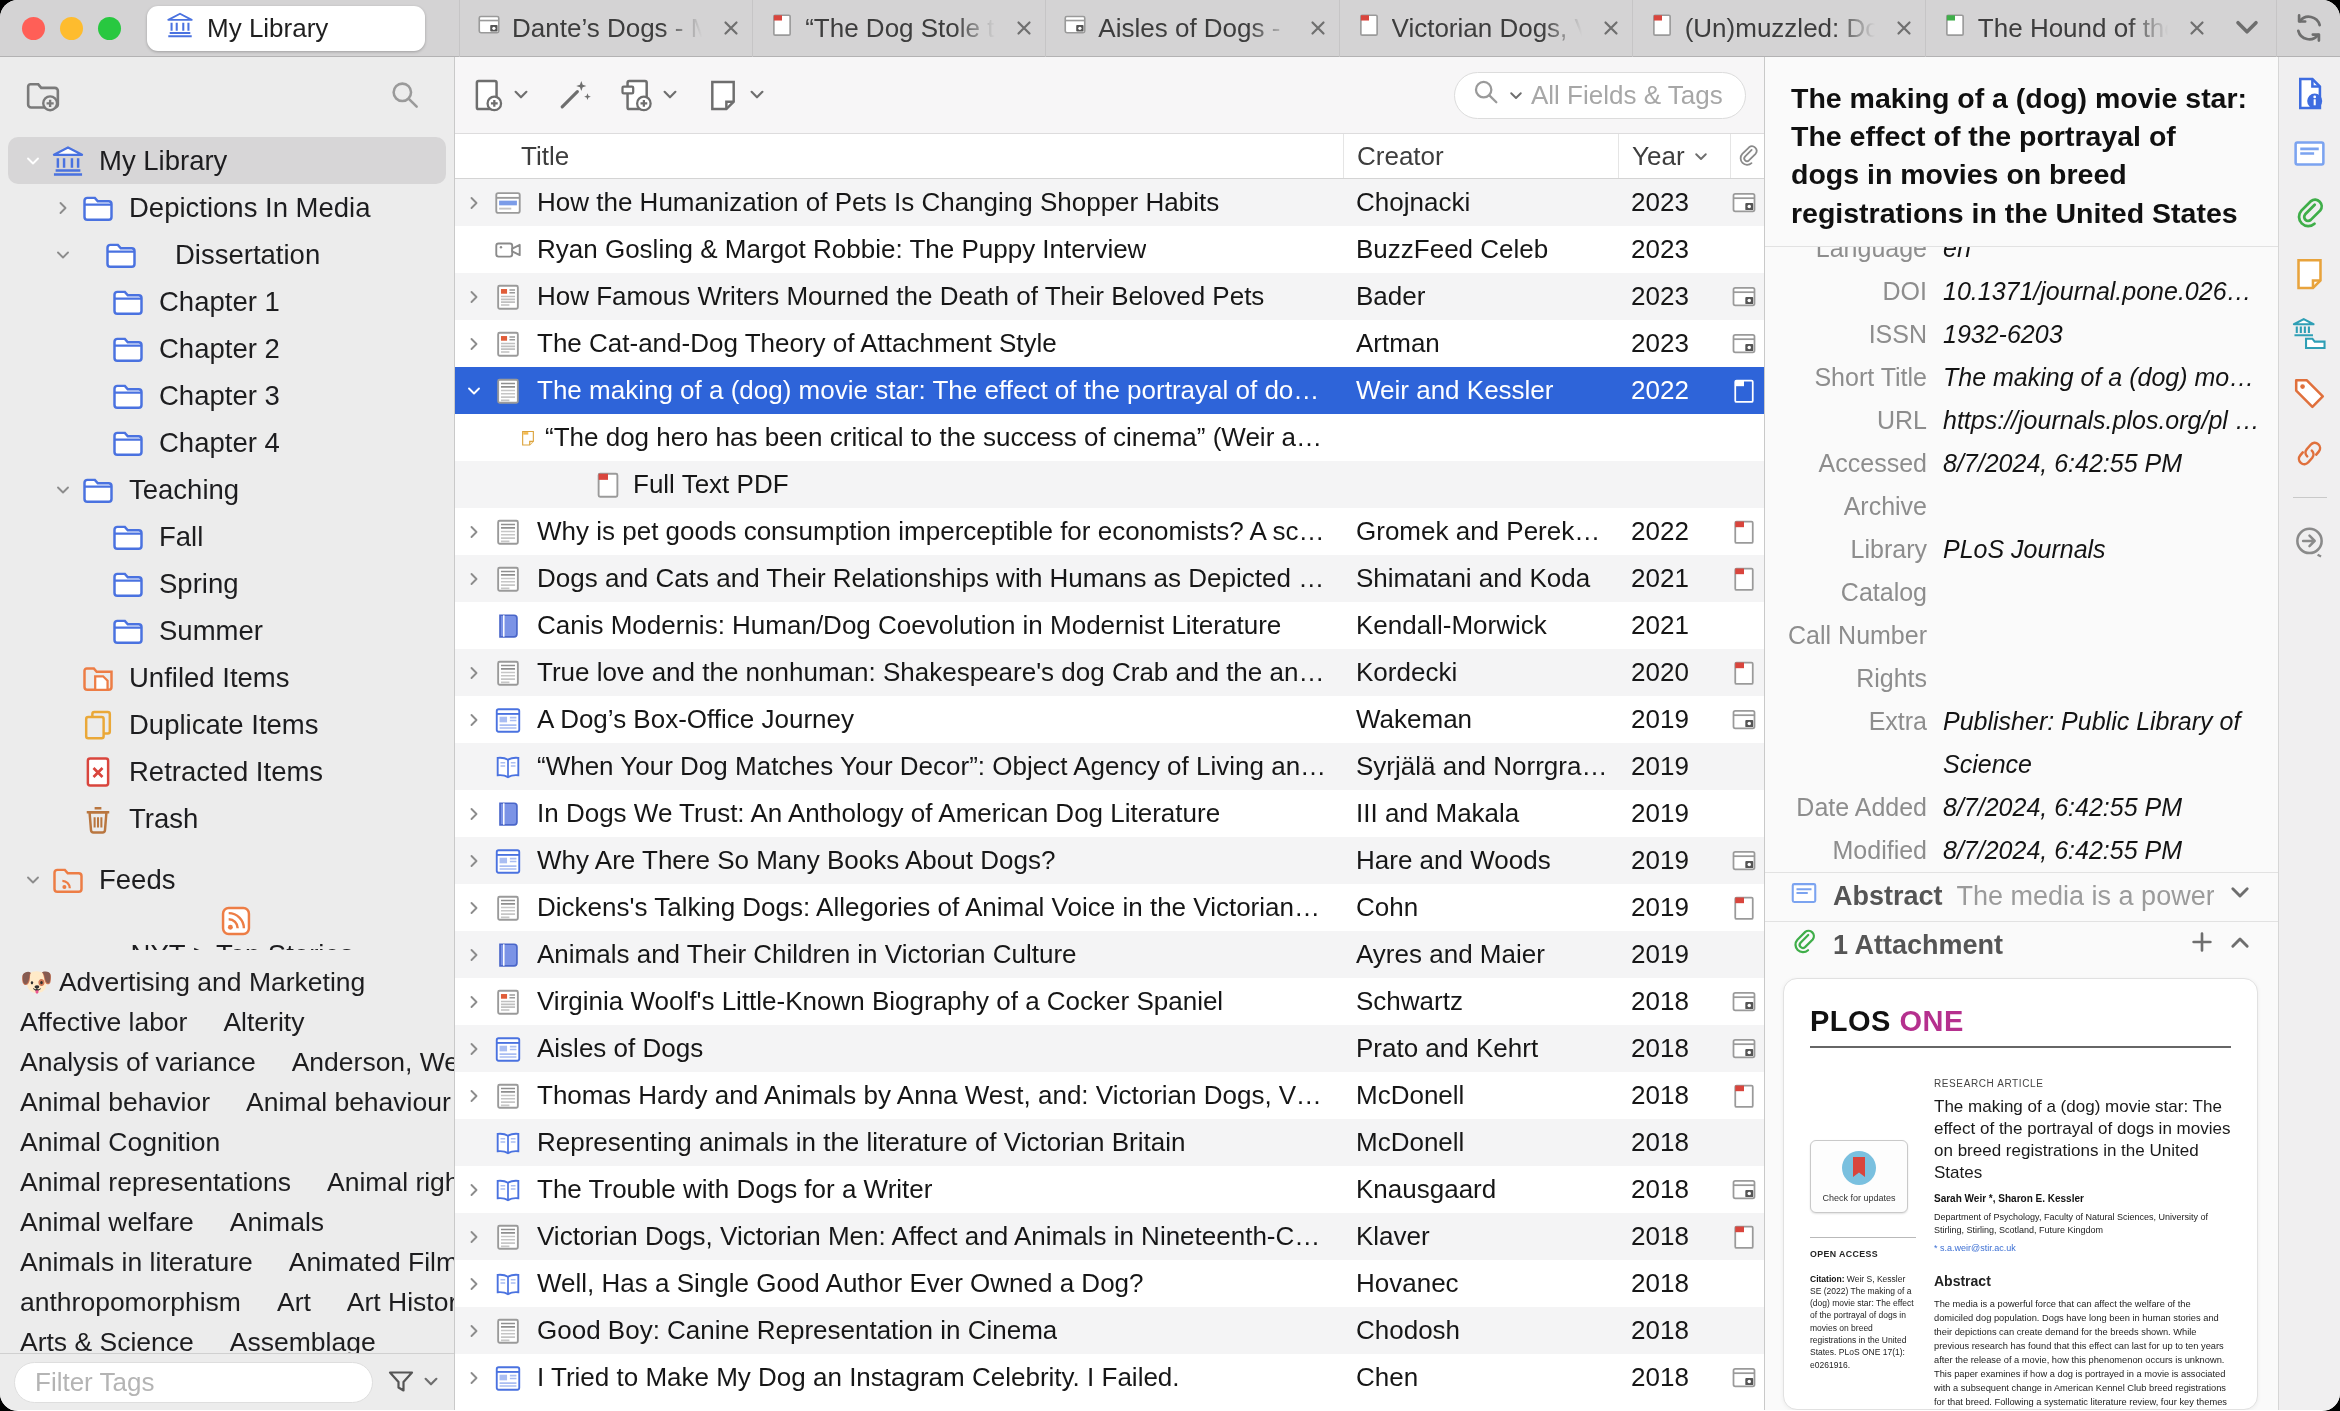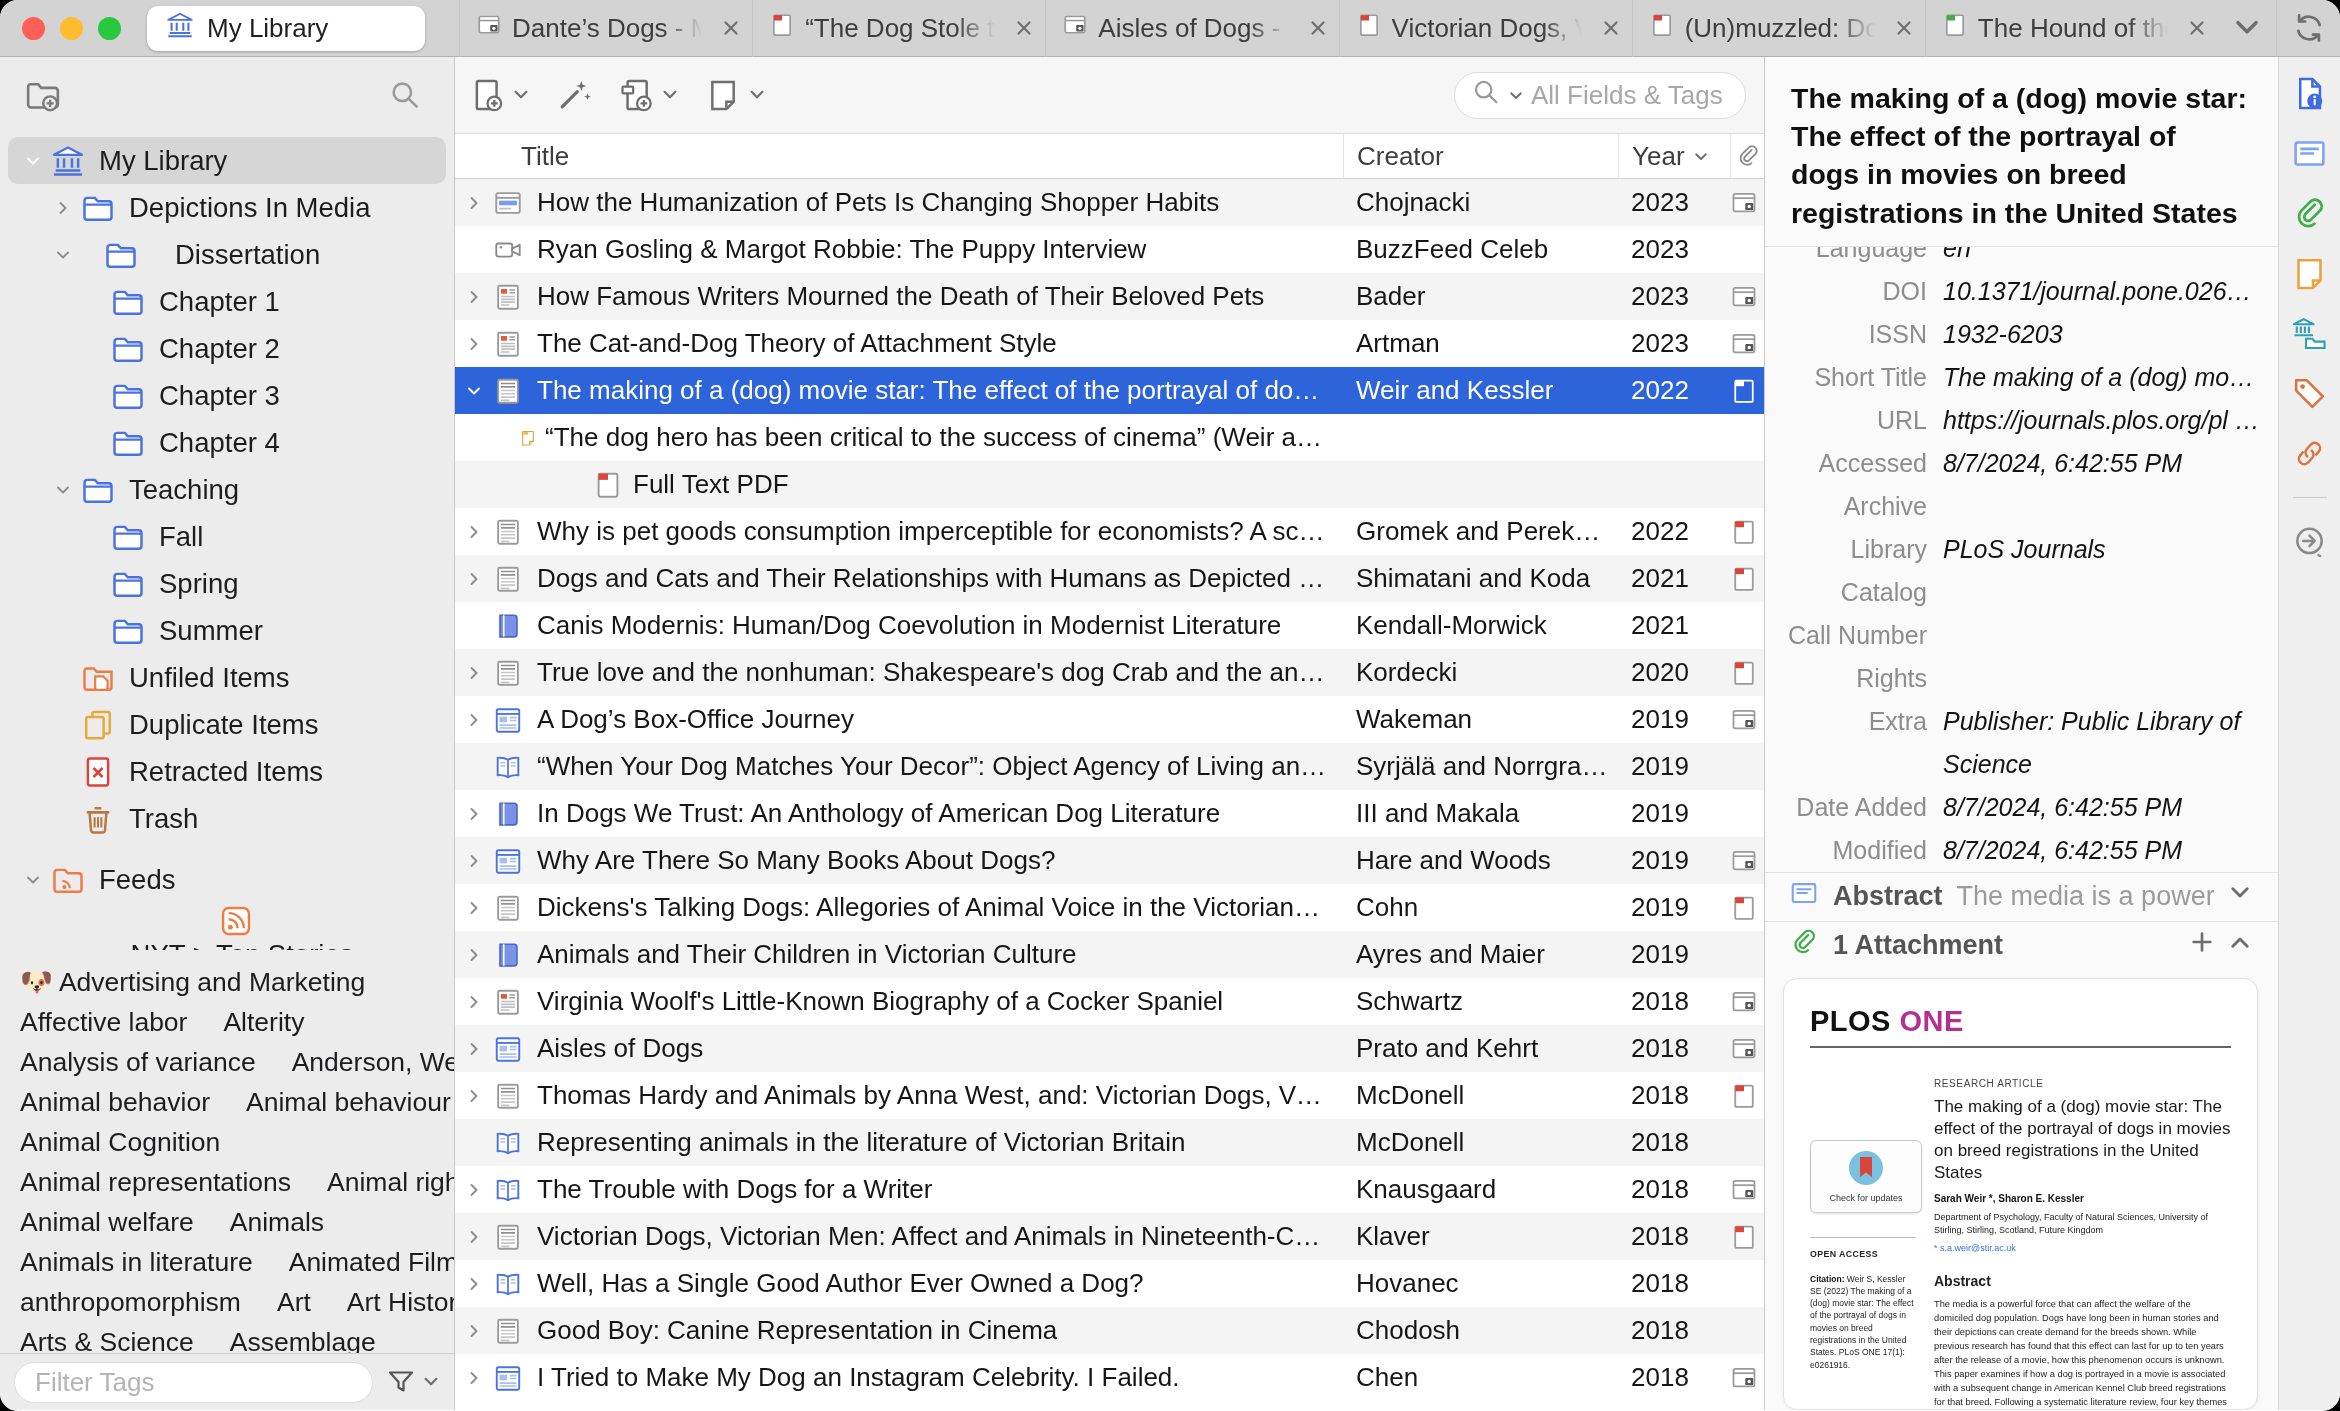--- a/index.html
+++ b/index.html
@@ -78,21 +78,21 @@
   .sect .prev{flex:1;min-width:0;color:#9b9b9b;white-space:nowrap;overflow:hidden;}
   .sect .spacer{flex:1;}
 
   
   .card{flex:1;margin:8px 20px 0 18px;background:#fff;border:1px solid #e1e1e1;border-radius:14px;padding:26px 26px 0;overflow:hidden;box-shadow:0 1px 4px rgba(0,0,0,.06);}
   .pv-head{font-size:29px;font-weight:bold;color:#111;letter-spacing:.5px;}
   .pv-head .one{color:#b5308e;}
   .pv-rule{border:none;border-top:2px solid #666;margin-top:8px;}
   .pv-body{display:flex;gap:18px;margin-top:30px;}
   .pv-left{width:106px;flex:none;font-size:8.5px;line-height:1.45;color:#222;}
-  .badge{margin-top:62px;border:1px solid #c9c9c9;border-radius:6px;padding:8px 4px 7px;text-align:center;font-size:9px;color:#333;width:112px;box-shadow:0 1px 2px rgba(0,0,0,.12);background:#fdfdfd;}
+  .badge{margin-top:62px;border:1px solid #c9c9c9;border-radius:6px;padding:8px 4px 7px;text-align:center;font-size:9px;color:#333;width:98px;box-shadow:0 1px 2px rgba(0,0,0,.12);background:#fdfdfd;}
   .badge svg{display:block;margin:0 auto 5px;}
   .pv-left hr{border:none;border-top:1px solid #b9b9b9;margin:24px 0 10px;}
   .oa{font-weight:bold;letter-spacing:.4px;margin-bottom:12px;font-size:8.8px;}
   .pv-sb{margin-bottom:9px;}
   .pv-sb b{color:#111;}
   .lk{color:#3b6fd4;}
   .pv-right{flex:1;min-width:0;}
   .kicker{font-size:10px;color:#444;letter-spacing:.6px;}
   .pv-title{font-size:17px;line-height:1.3;color:#1a1a1a;margin:7px 0 9px;}
   .pv-authors{font-size:10px;font-weight:bold;color:#111;}

